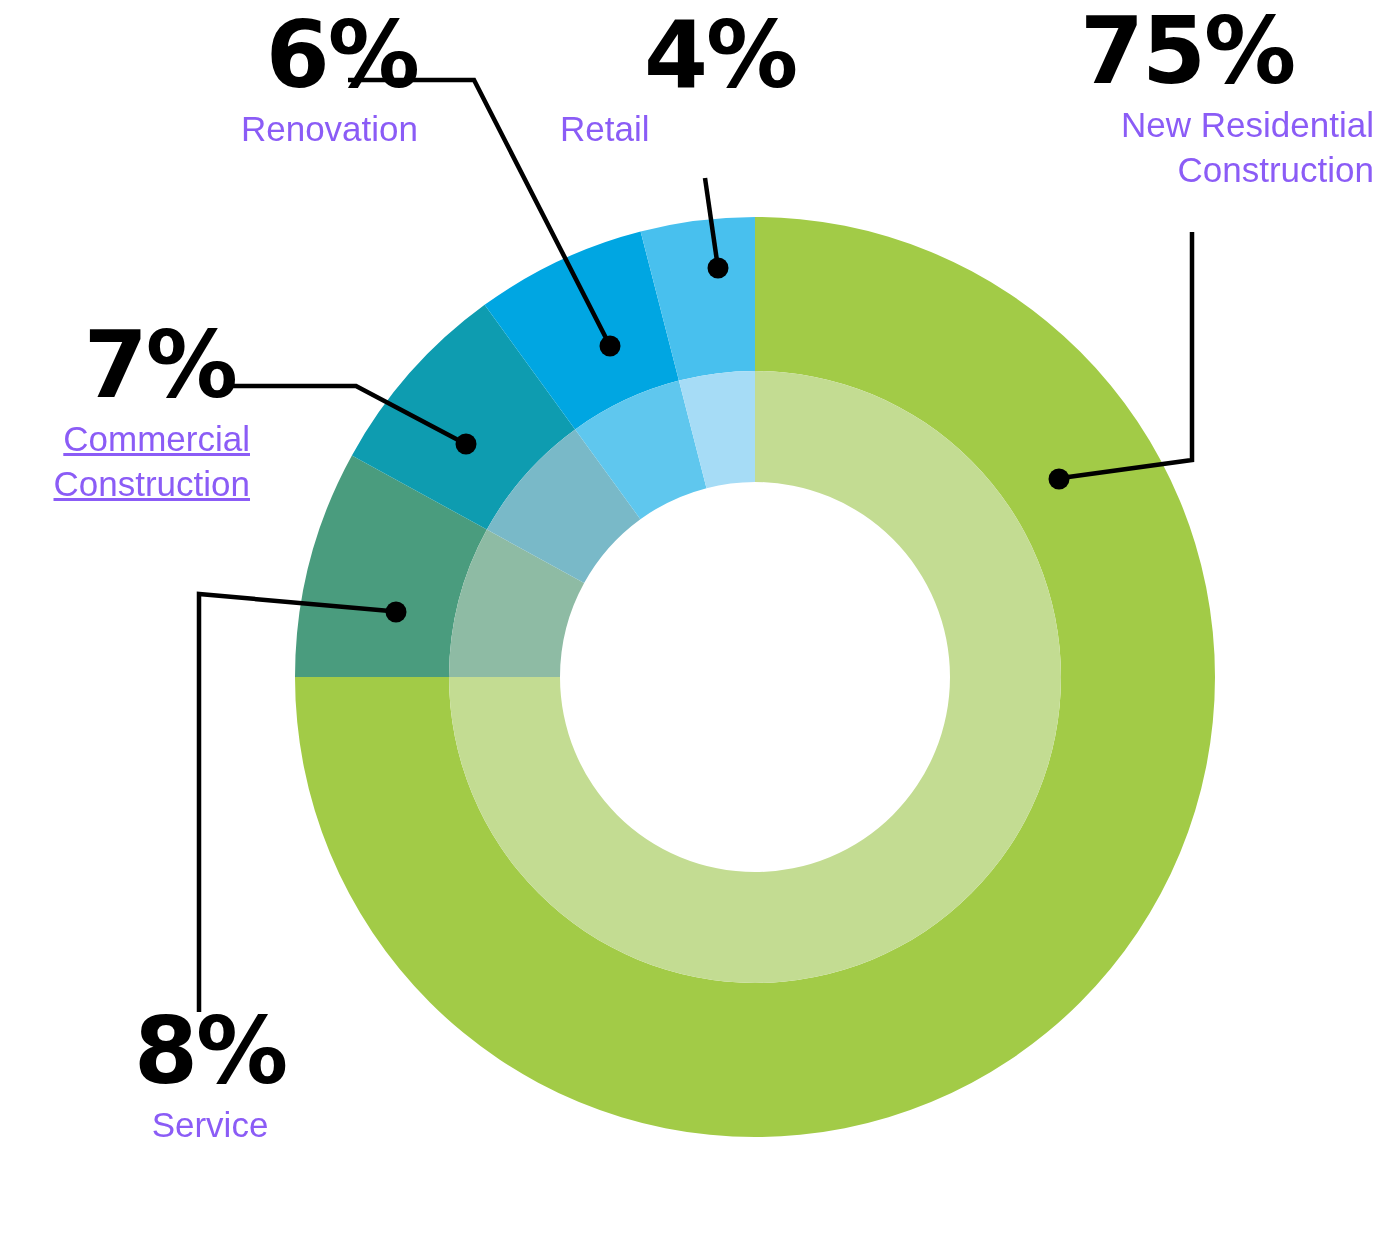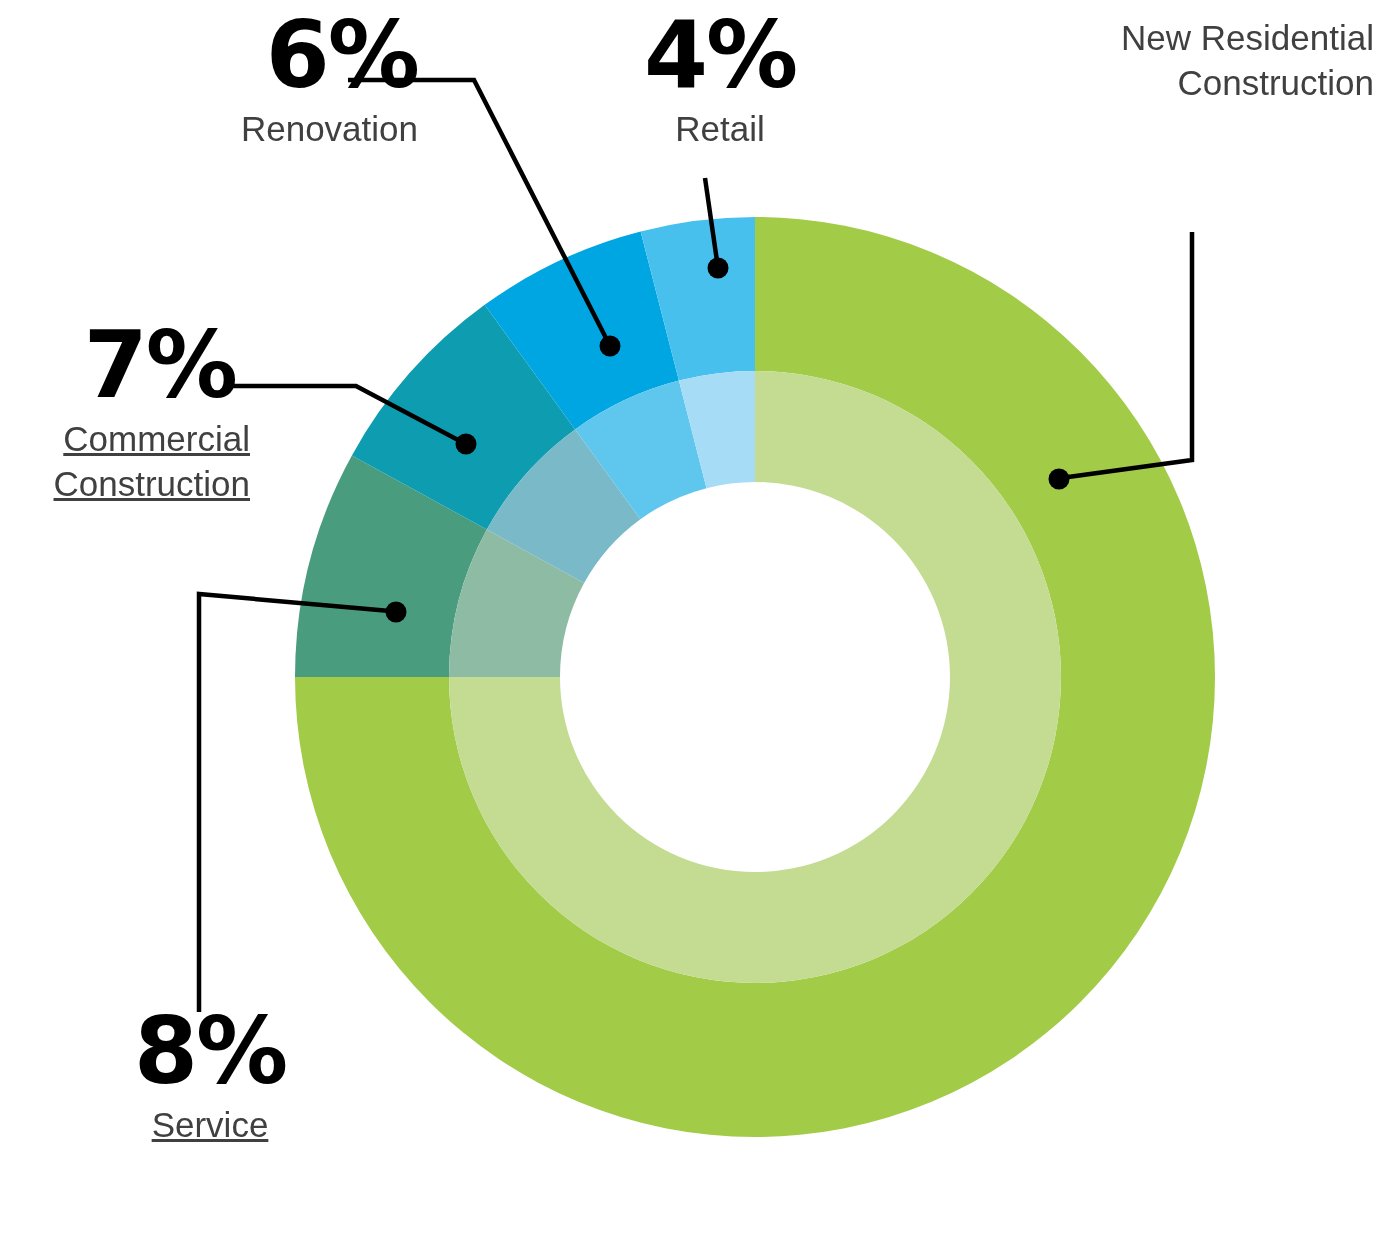--- a/index.html
+++ b/index.html
@@ -37,49 +37,49 @@
     line-height: 0.95;
     letter-spacing: -2px;
     color: #000000;
     display: block;
   }
   .callout .lbl {
     font-family: "Liberation Sans", sans-serif;
     font-weight: 400;
     font-size: 35px;
     line-height: 1.28;
-    color: #404040;
+    color: #8b5cf6;
     display: block;
     margin-top: 8px;
     white-space: pre-line;
   }
   .ca-center { text-align: center; }
   .ca-right  { text-align: right; }
 
   
   #callout-renovation { left: 120px;  top: 12px;  width: 320px; }
   #callout-retail     { left: 560px;  top: 12px;  width: 320px; }
   #callout-newres     { left: 1000px; top: 8px;   width: 374px; }
   #callout-commercial { left: 8px;    top: 322px; width: 300px; }
   #callout-service    { left: 60px;   top: 1008px;width: 300px; }
 
   #callout-renovation .pct { text-align: right; padding-right: 22px; }
   #callout-renovation .lbl { text-align: right; padding-right: 22px; }
 
   #callout-retail .pct { text-align: center; }
-  #callout-retail .lbl { text-align: center; }
+  #callout-retail .lbl { text-align: left; }
 
   #callout-newres .pct { text-align: center; }
   #callout-newres .lbl { text-align: right; }
 
   #callout-commercial .pct { text-align: right; padding-right: 72px; }
   #callout-commercial .lbl { text-align: right; padding-right: 58px; text-decoration: underline; }
 
   #callout-service .pct { text-align: center; }
-  #callout-service .lbl { text-align: center; text-decoration: underline; }
+  #callout-service .lbl { text-align: center; }
 </style>
 </head>
 <body>
 
 <div id="stage">
 
   <svg id="chart-svg" viewBox="0 0 1387 1255">
     <g id="ring-outer">
         <path d="M 755 217 A 460 460 0 1 1 295 677 L 449 677 A 306 306 0 1 0 755 371 Z" fill="#a2cb47"></path>
         <path d="M 295 677 A 460 460 0 0 1 351.8989271798228 455.39330991321094 L 486.85015590657775 529.583375724875 A 306 306 0 0 0 449 677 Z" fill="#4a9c7e"></path>
@@ -117,20 +117,21 @@
     <span class="pct">6%</span>
     <span class="lbl">Renovation</span>
   </div>
 
   <div class="callout ca-center" id="callout-retail">
     <span class="pct">4%</span>
     <span class="lbl">Retail</span>
   </div>
 
   <div class="callout ca-center" id="callout-newres">
+    <span class="pct">75%</span>
     <span class="lbl">New Residential
 Construction</span>
   </div>
 
   <div class="callout ca-right" id="callout-commercial">
     <span class="pct">7%</span>
     <span class="lbl">Commercial
 Construction</span>
   </div>
 

